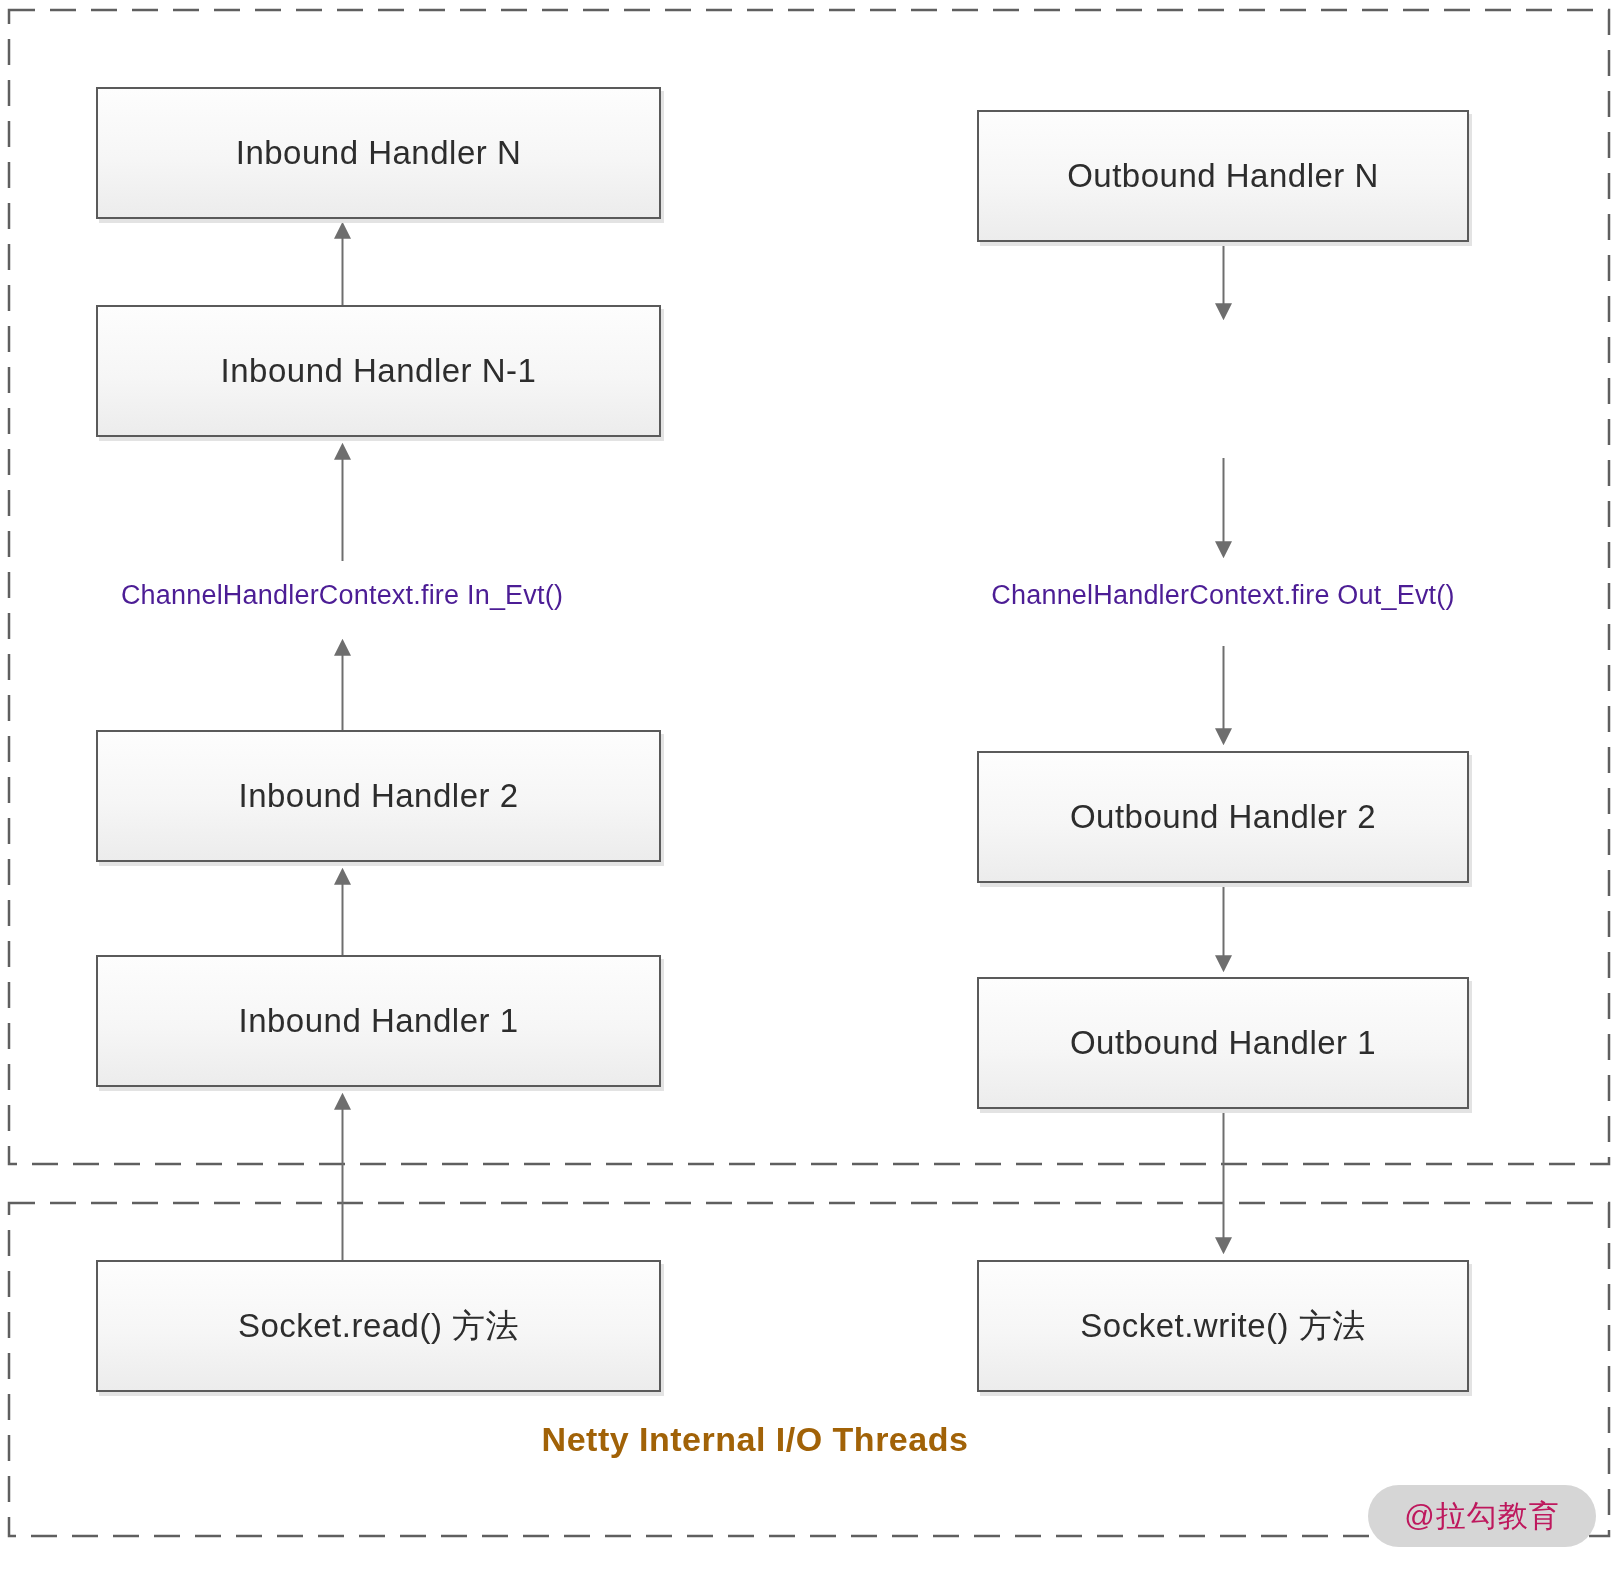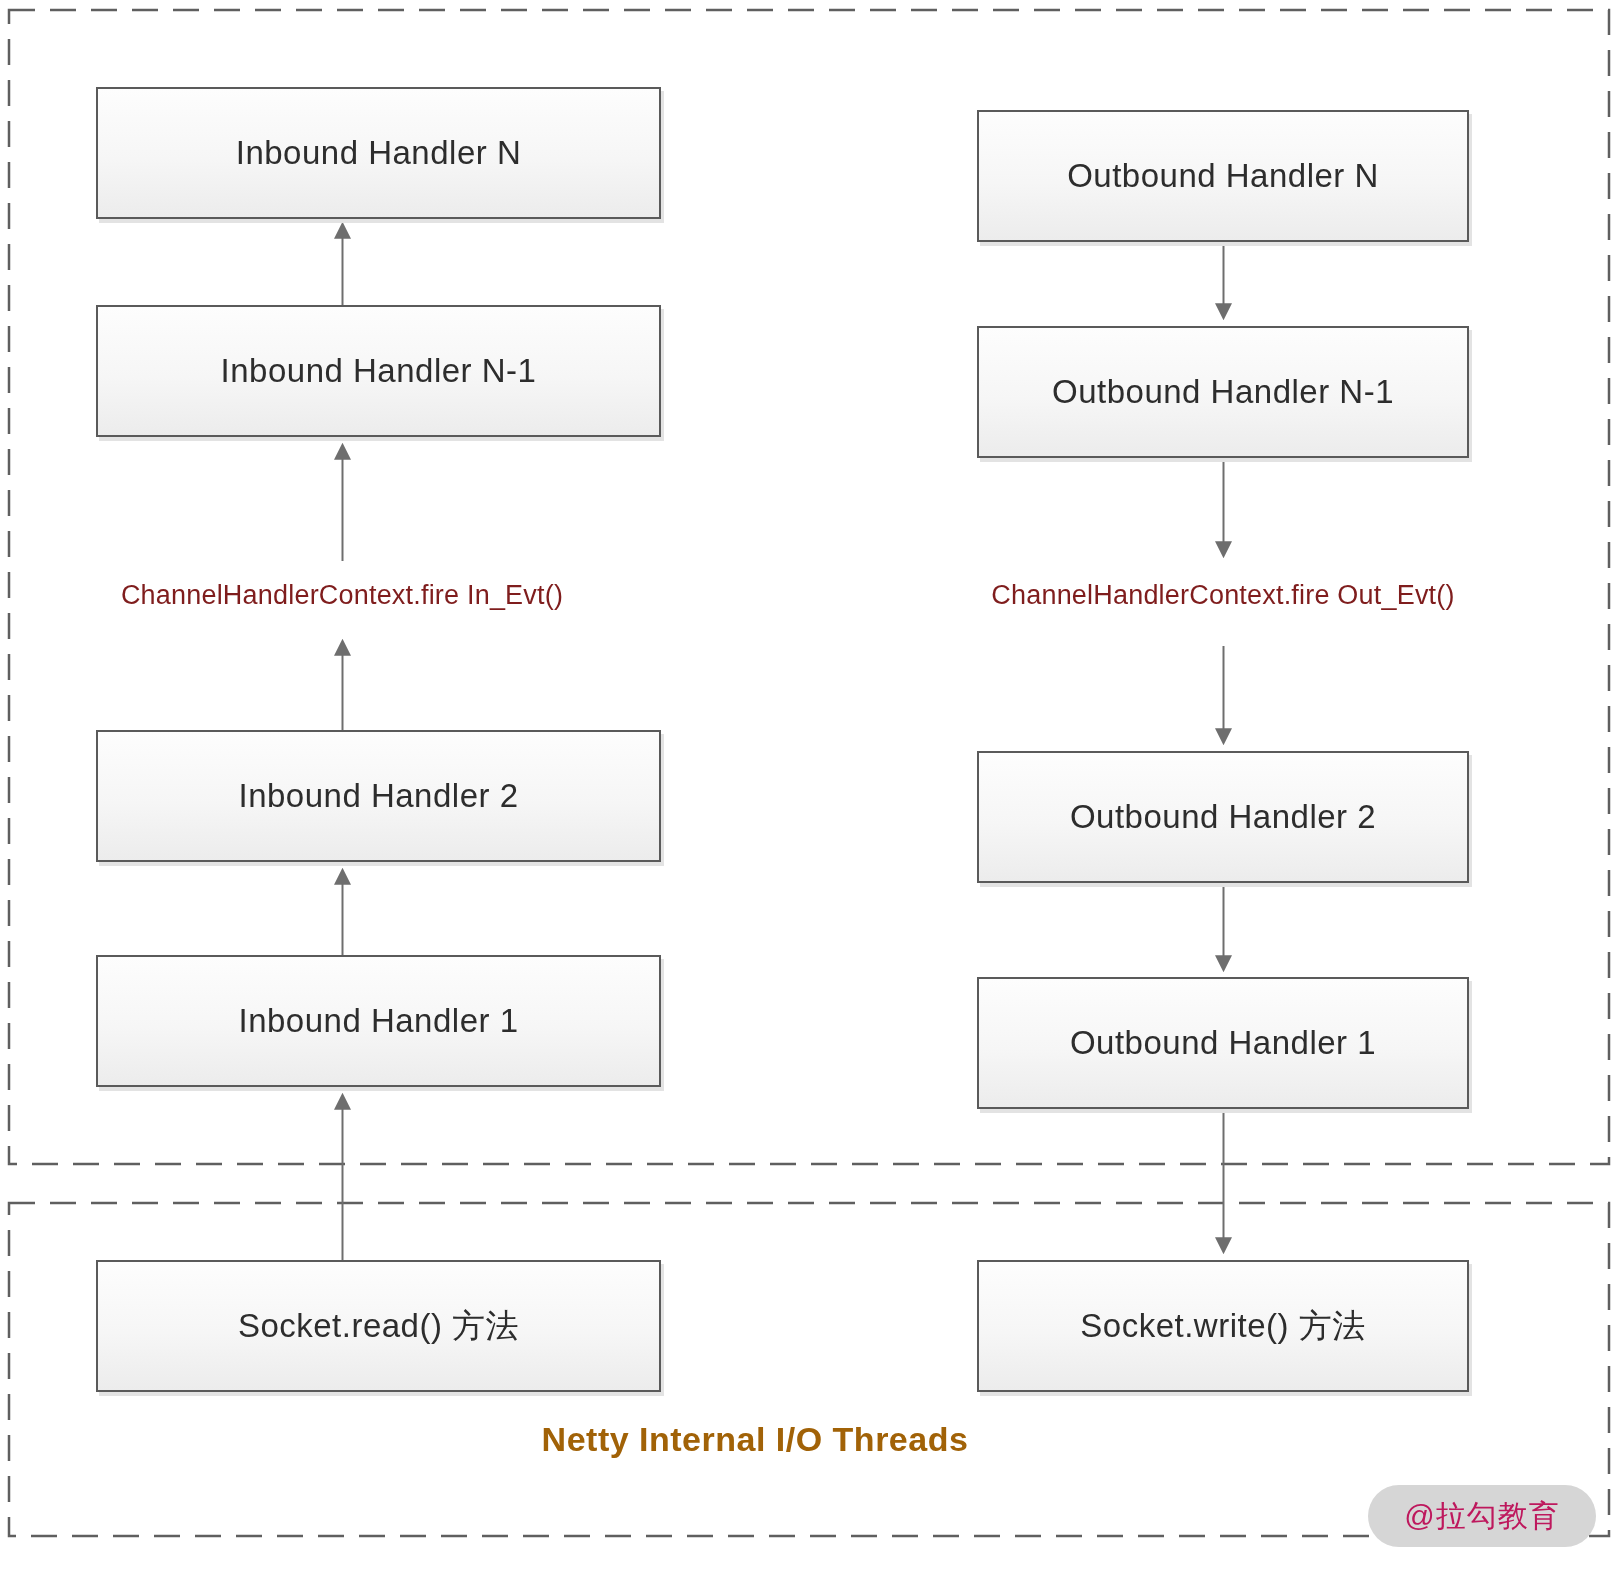--- a/index.html
+++ b/index.html
@@ -35,21 +35,21 @@
     text-align: center;
   }
   .node-left  { left: 96px;  width: 565px; height: 132px; }
   .node-right { left: 977px; width: 492px; height: 132px; }
   .event-label {
     position: absolute;
     width: 600px;
     top: 580px;
     text-align: center;
     font-size: 27px;
-    color: #7f1d1d;
+    color: #4c1d95;
     letter-spacing: 0.2px;
     white-space: nowrap;
   }
   .event-label.left  { left: 42px; }
   .event-label.right { left: 923px; }
   .footer-title {
     position: absolute;
     left: 0;
     top: 1420px;
     width: 1510px;
@@ -112,21 +112,20 @@
   <div class="event-label left">ChannelHandlerContext.fire In_Evt()</div>
 
   <div class="node node-left" style="top:730px">Inbound Handler 2</div>
 
   <div class="node node-left" style="top:955px">Inbound Handler 1</div>
 
   <div class="node node-left" style="top:1260px">Socket.read() 方法</div>
 
   <div class="node node-right" style="top:110px">Outbound Handler N</div>
 
-  <div class="node node-right" style="top:326px">Outbound Handler N-1</div>
 
   <div class="event-label right">ChannelHandlerContext.fire Out_Evt()</div>
 
   <div class="node node-right" style="top:751px">Outbound Handler 2</div>
 
   <div class="node node-right" style="top:977px">Outbound Handler 1</div>
 
   <div class="node node-right" style="top:1260px">Socket.write() 方法</div>
 
   <div class="footer-title">Netty Internal I/O Threads</div>

